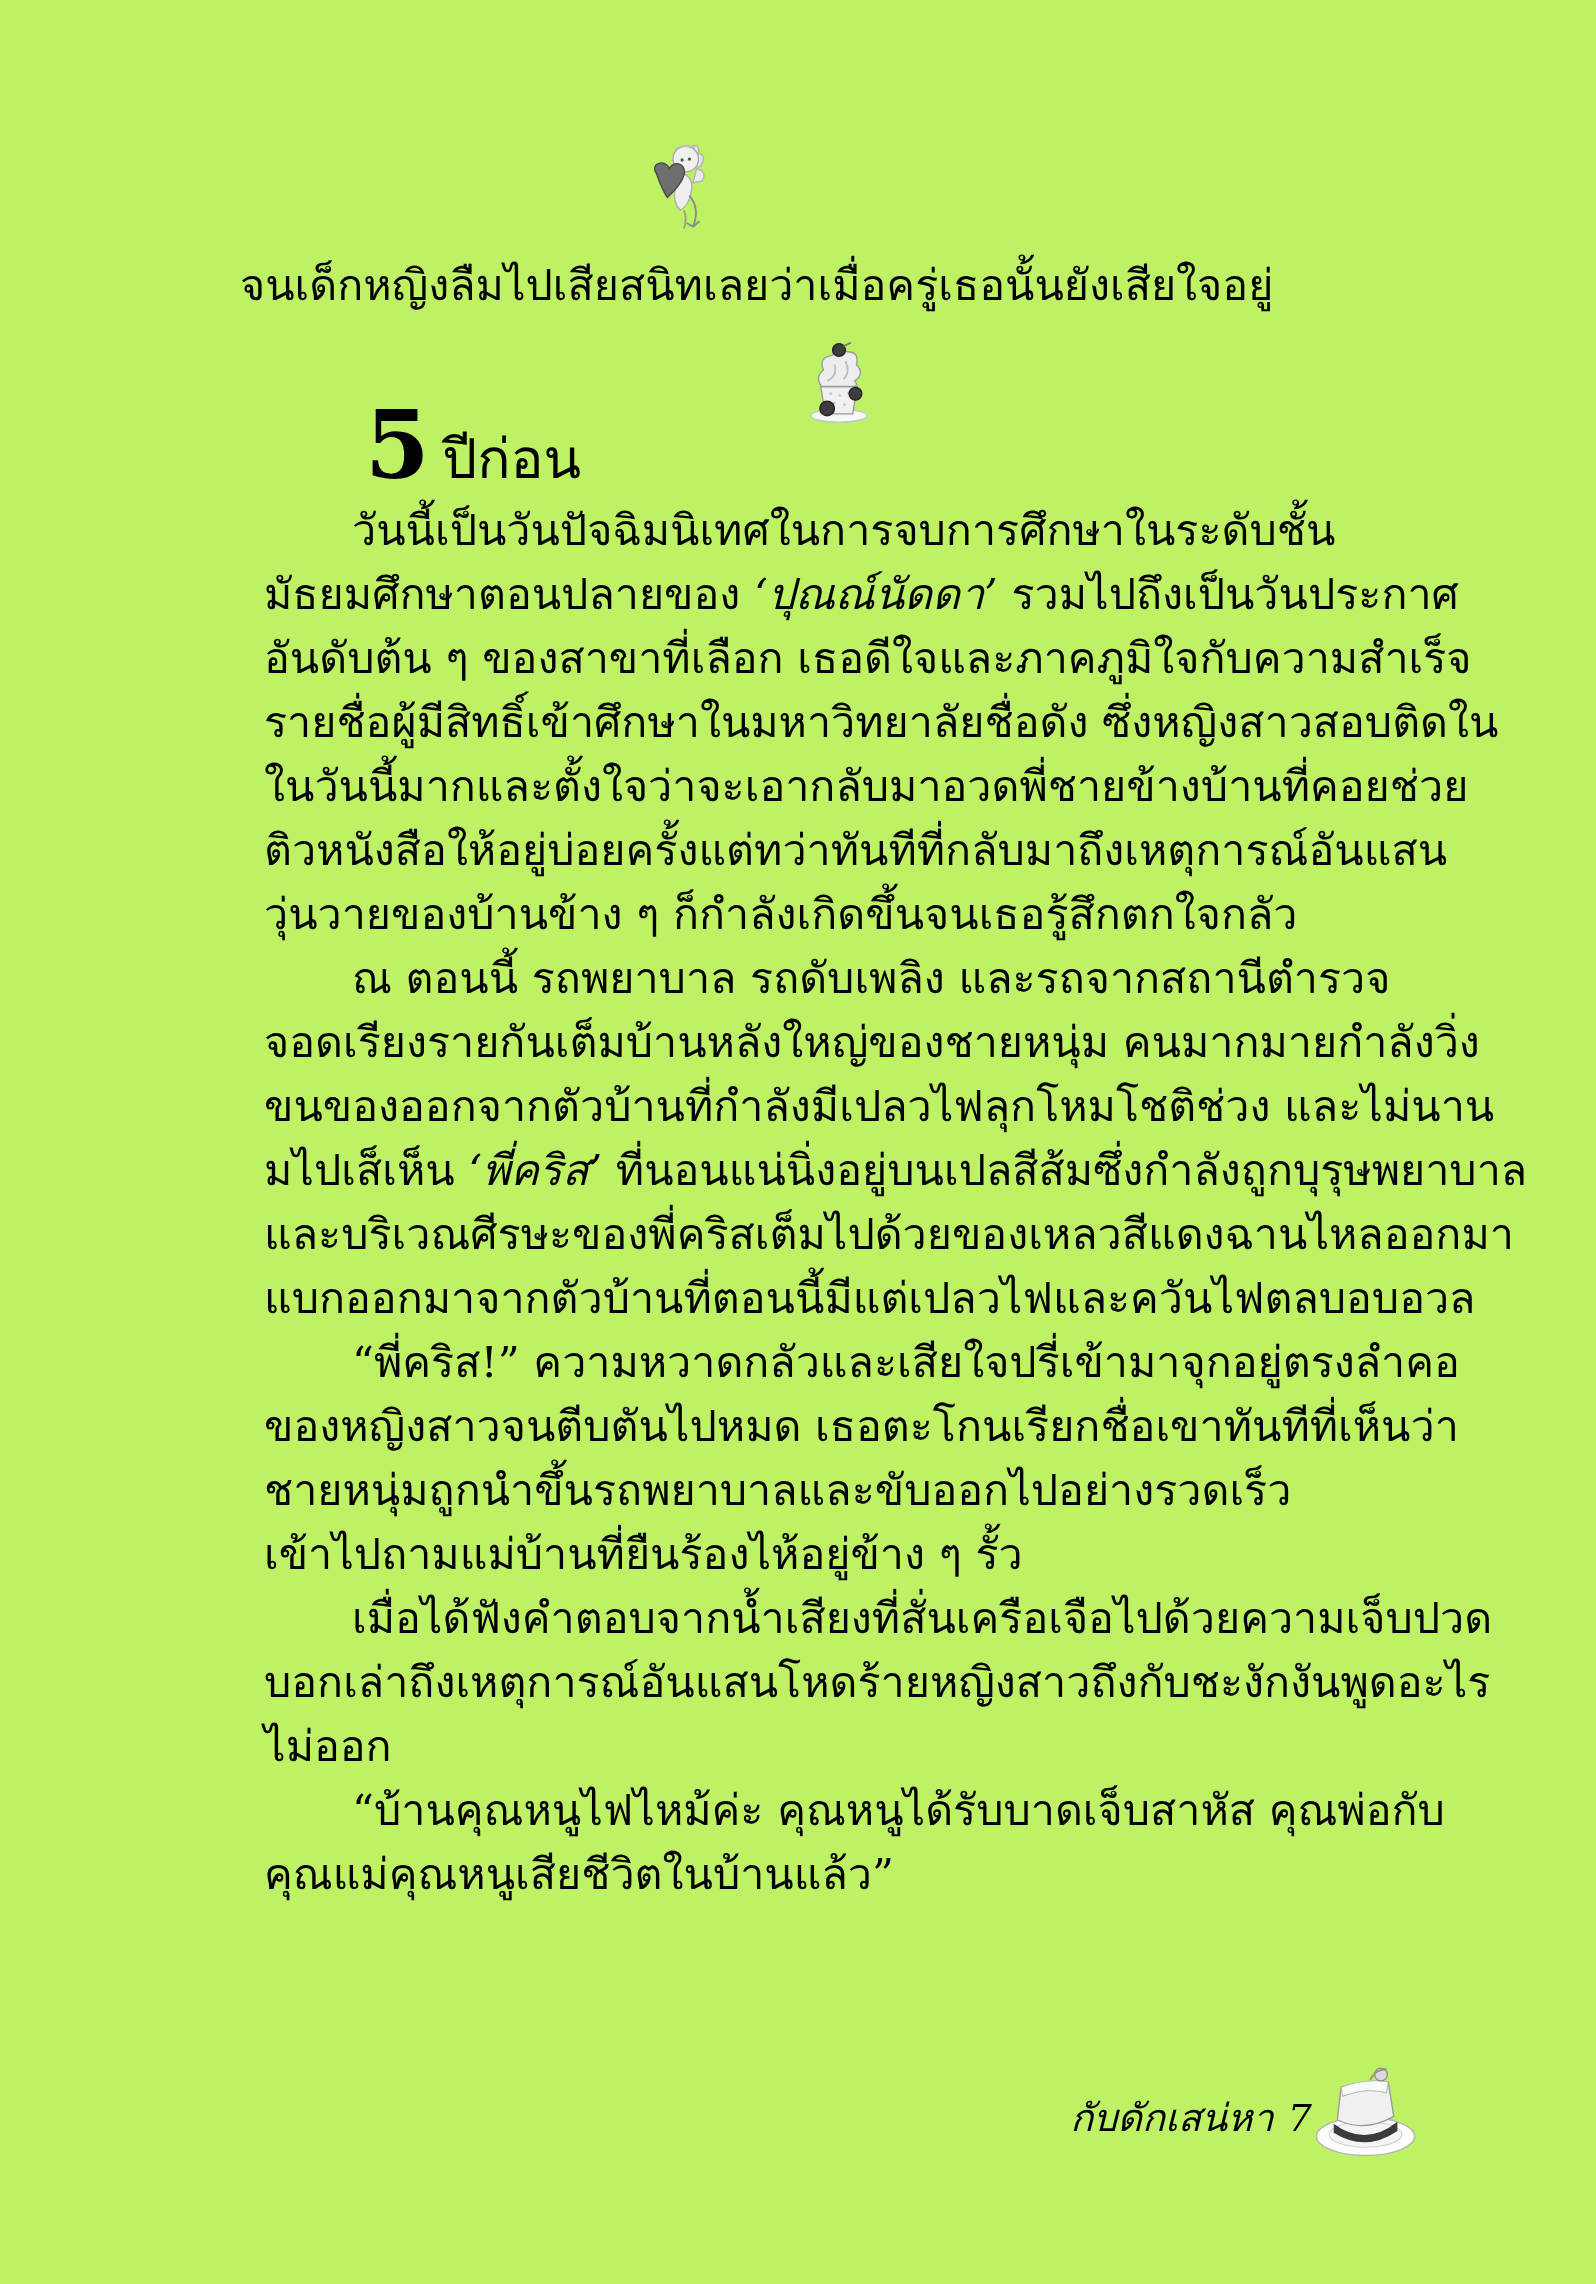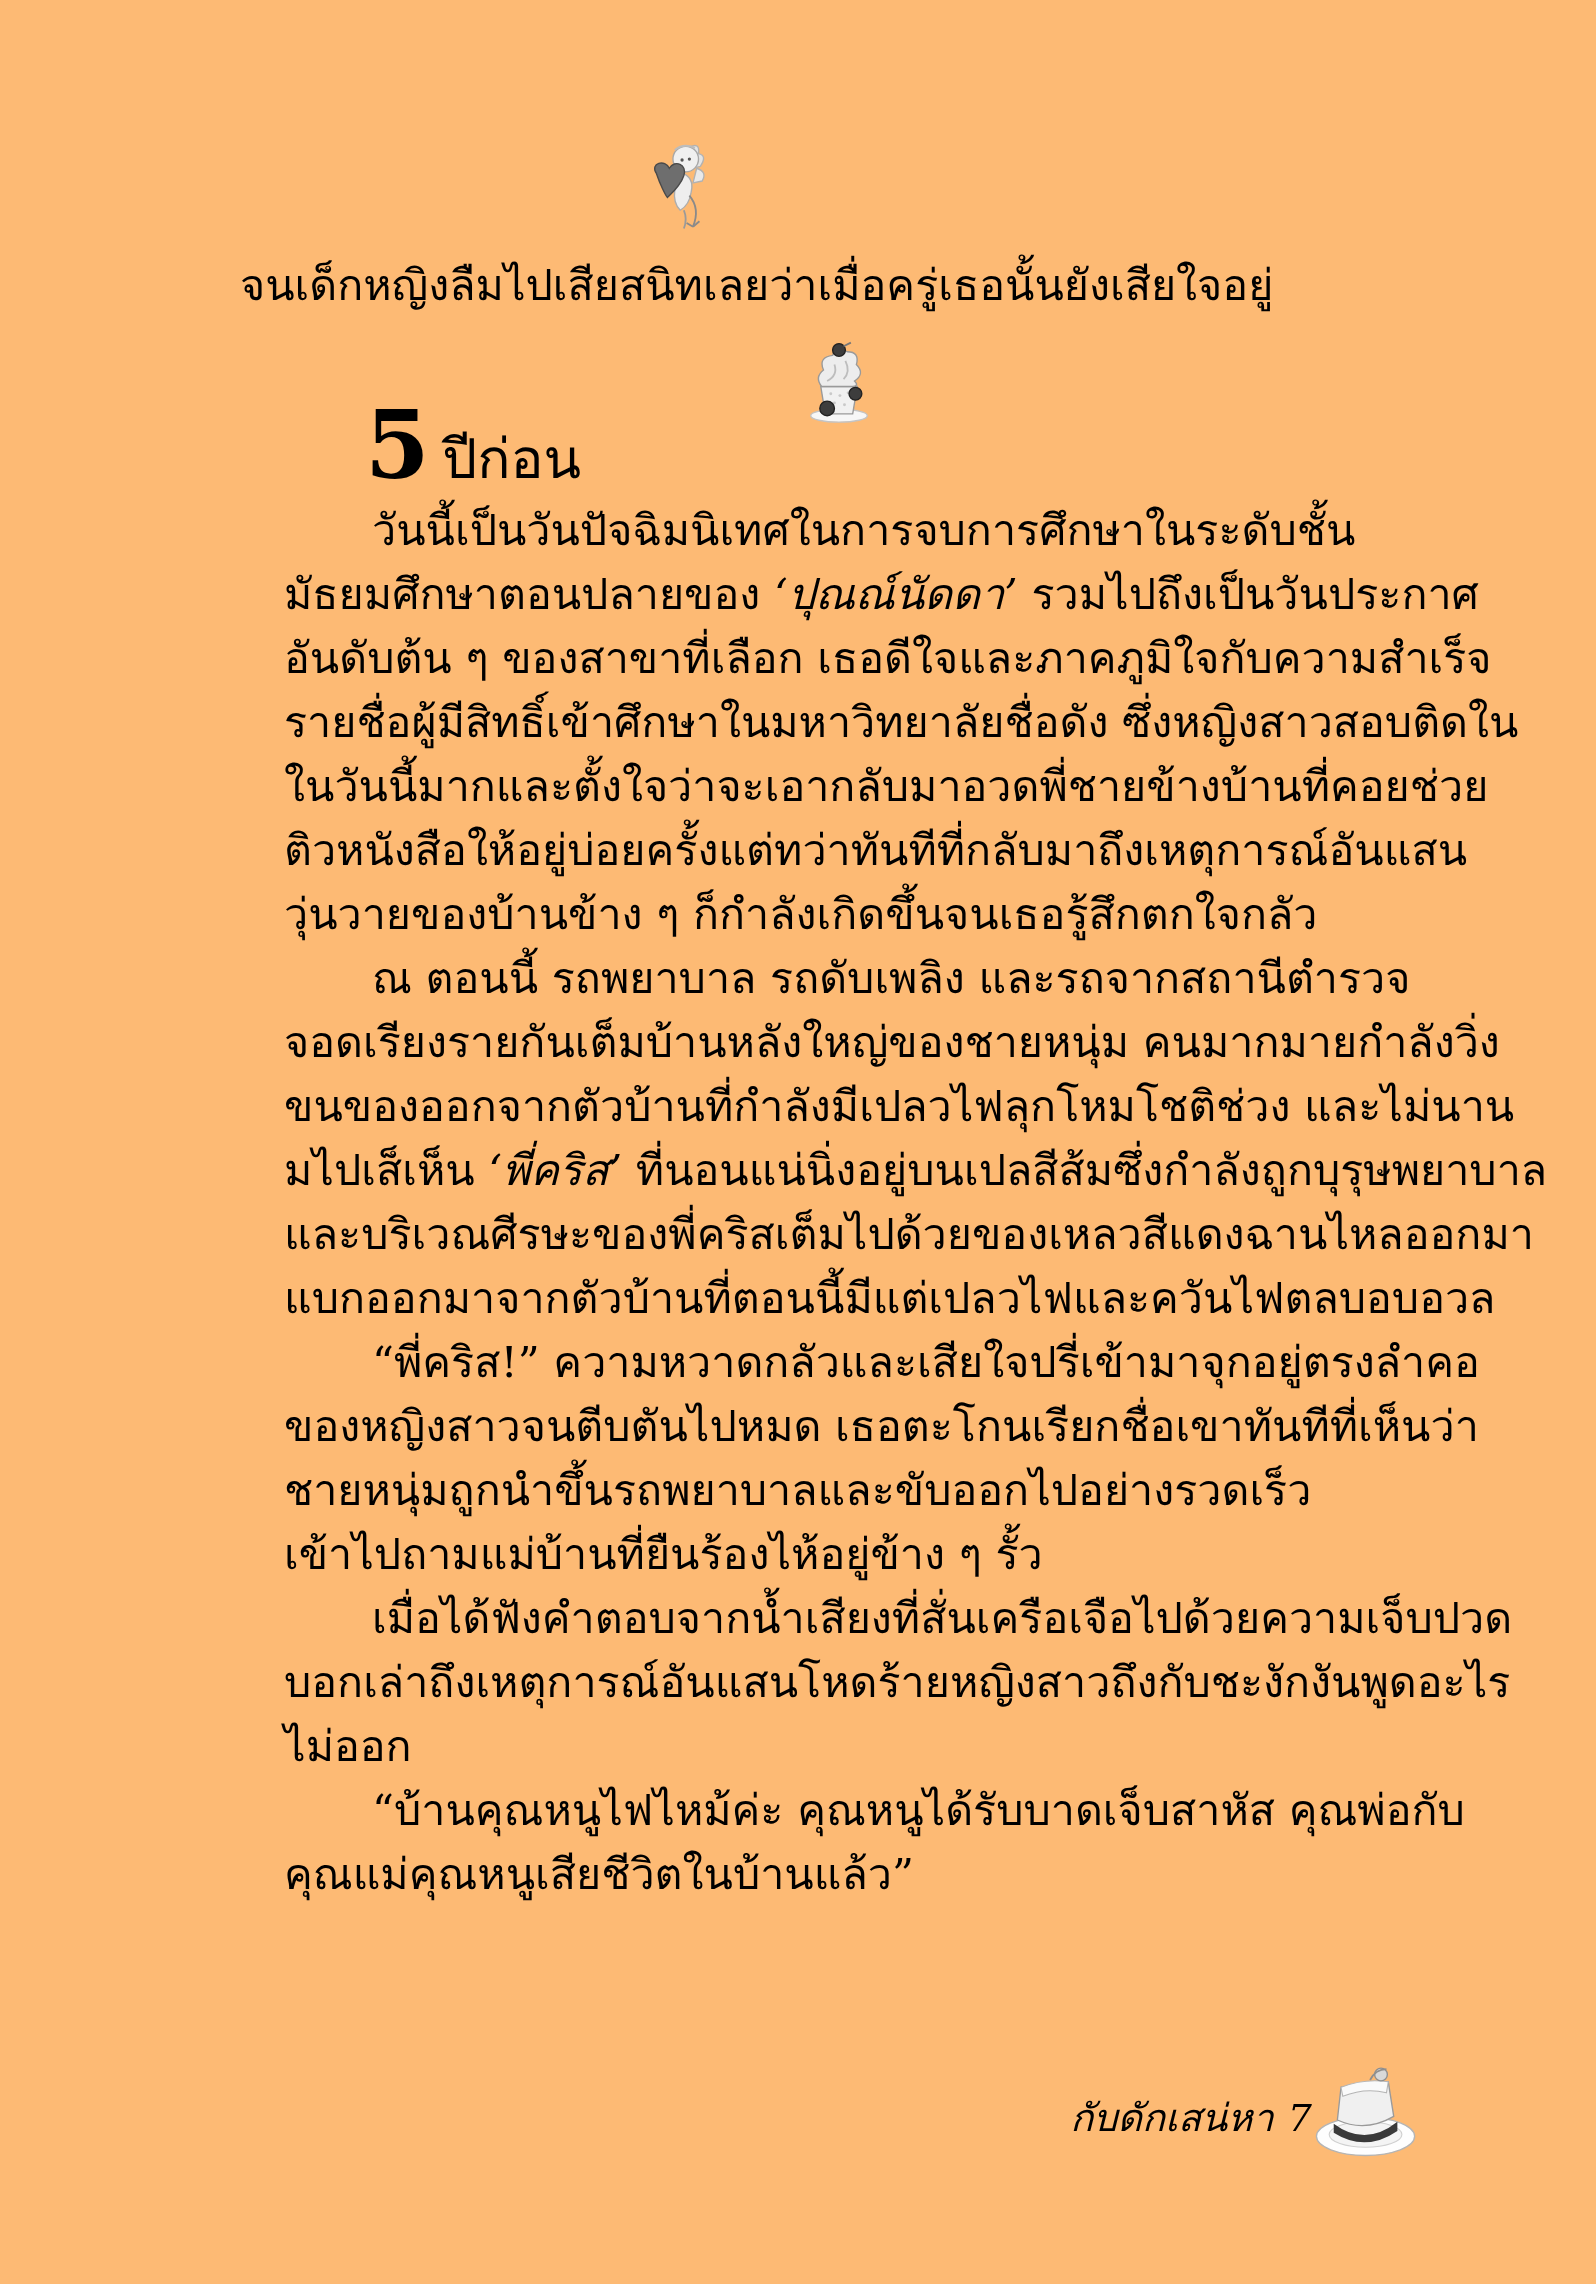--- a/index.html
+++ b/index.html
@@ -1,21 +1,21 @@
 <!DOCTYPE html>
 <html style="font-size:14.3px"><head>
 <meta charset="utf-8">
 <style>
   html, body { margin: 0; padding: 0; background: #888; }
   .page {
     position: relative;
     width: 1597px;
     height: 2285px;
     margin: 0 auto;
-    background: #fdba74;
+    background: #bef264;
     color: #000000;
     font-family: "DejaVu Serif", "Liberation Serif", serif;
     overflow: hidden;
   }
   .abs { position: absolute; }
 
   .icon-top    { left: 647px; top: 139px; width: 61px;  height: 95px; }
   .icon-divider{ left: 807px; top: 339px; width: 64px;  height: 84px;  }
   .icon-footer { left: 1313px; top: 2060px; width: 106px; height: 100px; }
   .icon-top svg, .icon-divider svg, .icon-footer svg { width: 100%; height: 100%; display: block; }
@@ -29,21 +29,21 @@
     left: 365px; top: 401px;
     display: flex; align-items: baseline;
   }
   .dropcap {
     font-size: 93px; font-weight: bold; line-height: 90px;
     margin-right: 12.5px;
   }
   .heading-text { font-size: 55px; }
 
   .body-text {
-    left: 284px; top: 498px; width: 1164px;
+    left: 264px; top: 498px; width: 1164px;
     font-size: 43px; line-height: 64px;
   }
   .para { margin: 0; }
   .line { height: 64px; white-space: nowrap; }
   .line.indent { padding-left: 88px; }
   .ital { font-style: italic; }
 
   .footer-text {
     left: 896px; top: 2087px; width: 416px;
     text-align: right; font-size: 38px; white-space: nowrap;

